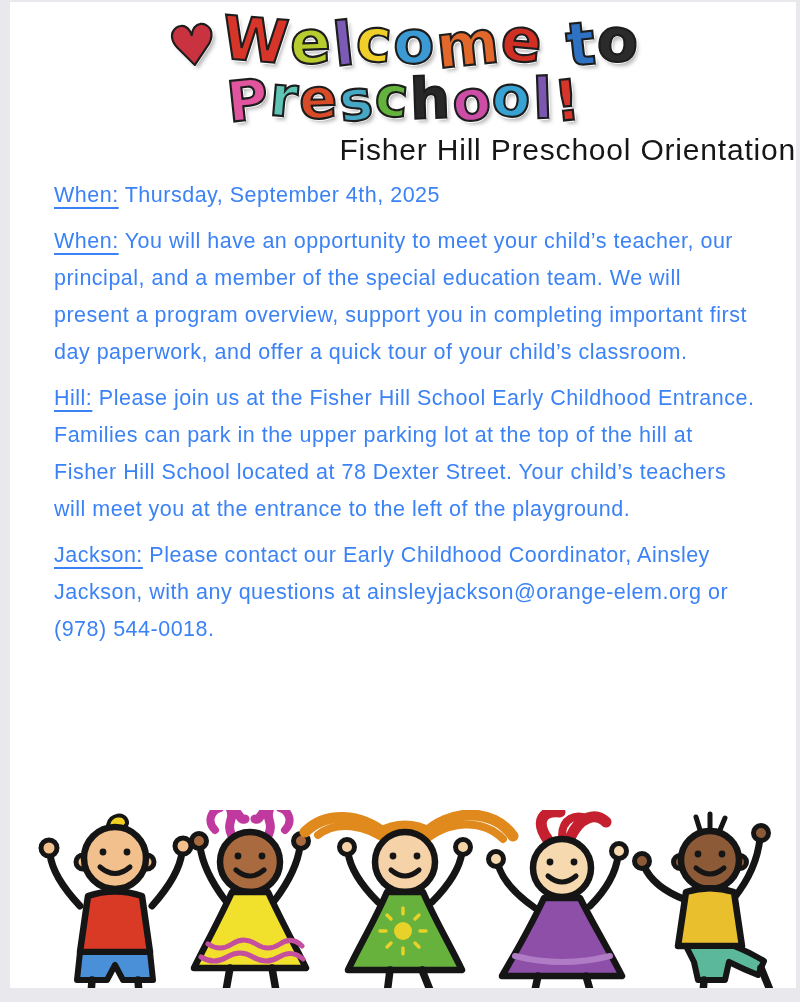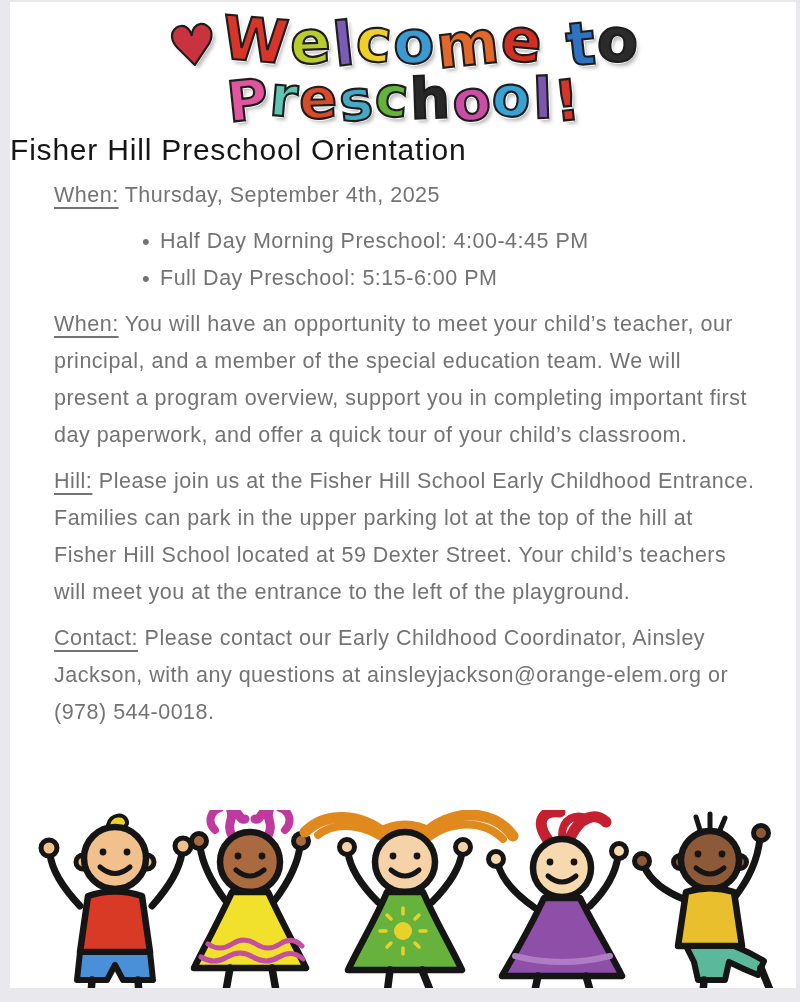--- a/index.html
+++ b/index.html
@@ -22,27 +22,27 @@
                  3px 4px 4px rgba(60,60,60,.35);
     margin:0 1px;
   }
   .art-letter.heart { font-size:.92em; margin-right:4px; }
   .title-row .art-letter:nth-child(3n+1){ transform:rotate(-6deg) translateY(2px); }
   .title-row .art-letter:nth-child(3n+2){ transform:rotate(5deg)  translateY(-2px); }
   .title-row .art-letter:nth-child(3n)  { transform:rotate(-2deg); }
 
   
   h1.heading{
-    text-align:left; font-size:30px; font-weight:normal; color:#161616;
+    text-align:right; font-size:30px; font-weight:normal; color:#161616;
     letter-spacing:.8px; margin-top:6px;
   }
 
   
   .body-copy{ padding:10px 38px 0 44px; font-size:21.5px; letter-spacing:.5px;
-              line-height:37px; color:#737373; }
+              line-height:37px; color:#3b82f6; }
   .section{ margin-bottom:9px; }
   .sec-label{ text-decoration:underline; text-decoration-thickness:2px; text-underline-offset:5px; }
   ul.times{ list-style:none; margin:0 0 9px 0; }
   ul.times li{ padding-left:106px; position:relative; }
   ul.times li::before{ content:"•"; position:absolute; left:88px; font-size:22px; }
 
   
   .kids{ position:absolute; left:0; right:0; bottom:0; height:178px; }
   .kids svg{ width:100%; height:100%; display:block; }
 </style>
@@ -58,37 +58,33 @@
     </div>
 
     <h1 class="heading">Fisher Hill Preschool Orientation</h1>
 
     <div class="body-copy">
 
       <div class="section">
         <span class="sec-label">When:</span>
         <span>Thursday, September 4th, 2025</span>
       </div>
-      <ul class="times">
-        <li>Half Day Morning Preschool: 4:00-4:45 PM</li>
-        <li>Full Day Preschool: 5:15-6:00 PM</li>
-      </ul>
 
       <div class="section">
         <span class="sec-label">When:</span>
         <span>You will have an opportunity to meet your child’s teacher, our principal, and a member of the special education team. We will present a program overview, support you in completing important first day paperwork, and offer a quick tour of your child’s classroom.</span>
       </div>
 
       <div class="section">
         <span class="sec-label">Hill:</span>
-        <span>Please join us at the Fisher Hill School Early Childhood Entrance. Families can park in the upper parking lot at the top of the hill at Fisher Hill School located at 59 Dexter Street. Your child’s teachers will meet you at the entrance to the left of the playground.</span>
+        <span>Please join us at the Fisher Hill School Early Childhood Entrance. Families can park in the upper parking lot at the top of the hill at Fisher Hill School located at 78 Dexter Street. Your child’s teachers will meet you at the entrance to the left of the playground.</span>
       </div>
 
       <div class="section">
-        <span class="sec-label">Contact:</span>
+        <span class="sec-label">Jackson:</span>
         <span>Please contact our Early Childhood Coordinator, Ainsley Jackson, with any questions at ainsleyjackson@orange-elem.org or (978) 544-0018.</span>
       </div>
     </div>
 
     <div class="kids">
       <svg viewBox="0 0 786 178" preserveAspectRatio="xMidYMax slice" stroke-linecap="round" stroke-linejoin="round" fill="none">
 
         <g stroke="#151515">
           <path d="M70,96 C55,80 42,62 40,44" stroke-width="7"></path>
           <circle cx="39" cy="38" r="8" stroke-width="5" fill="#f2c08c"></circle>

